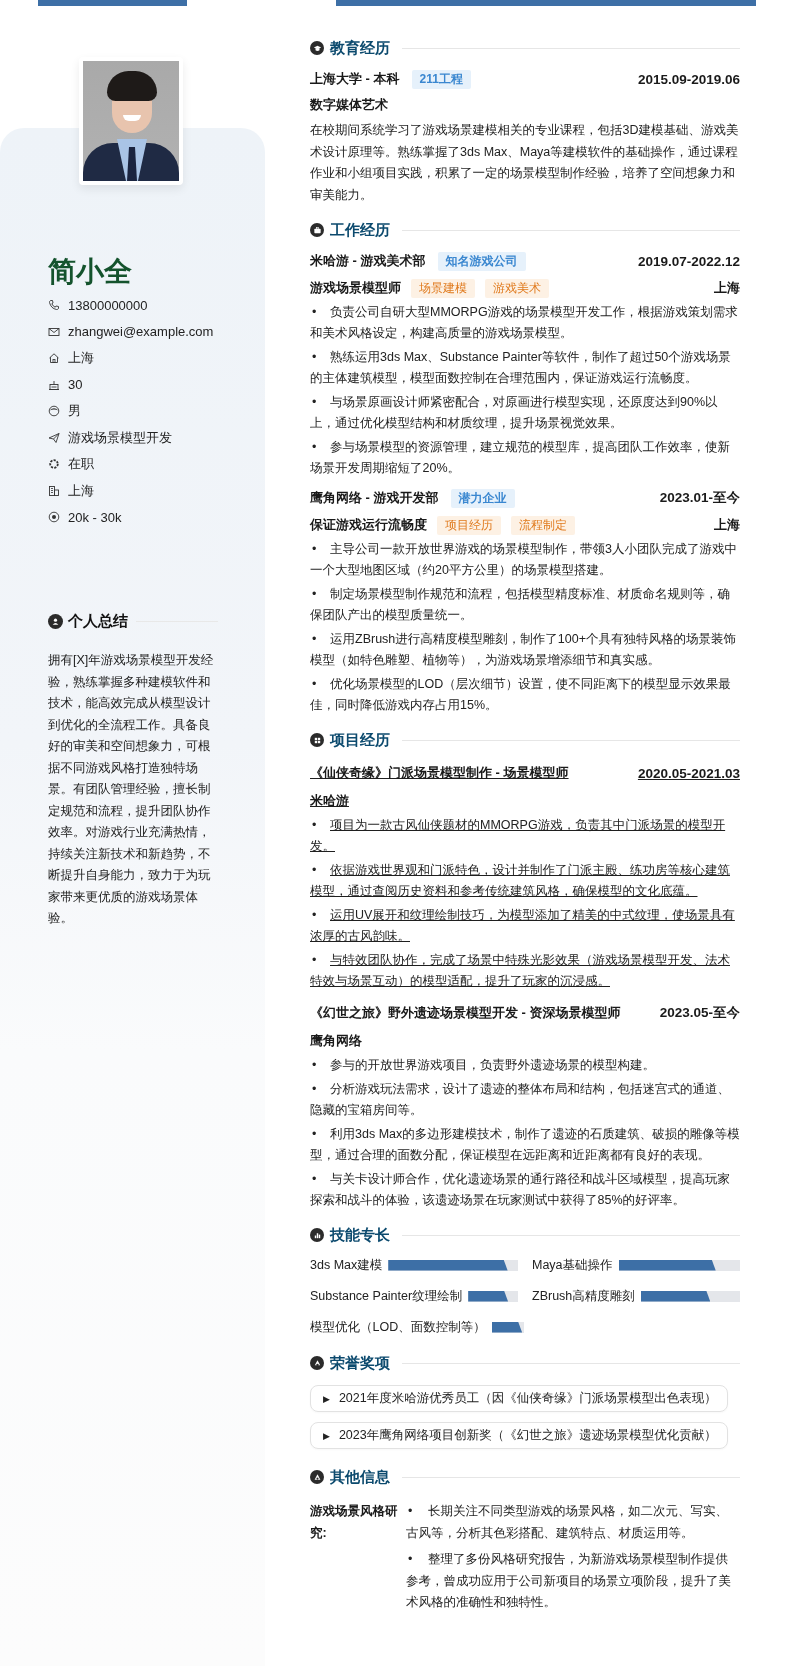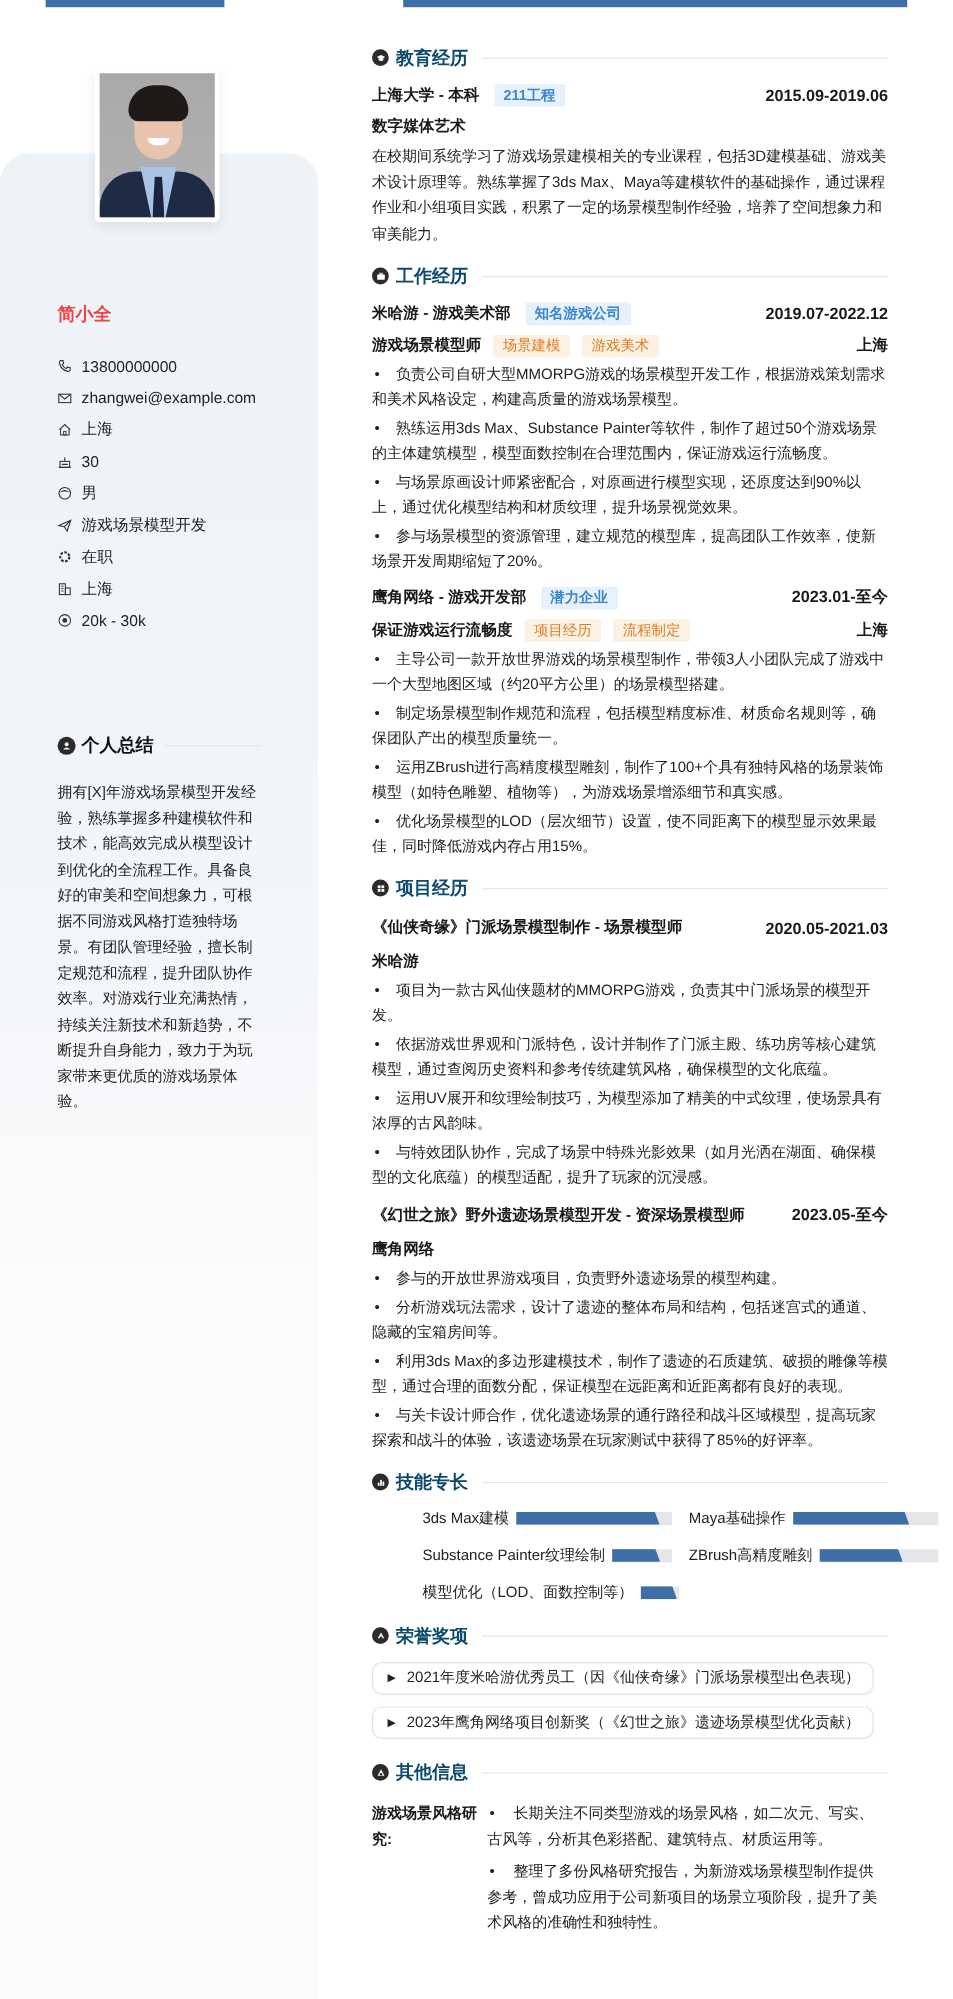--- a/index.html
+++ b/index.html
@@ -24,21 +24,21 @@
     width: 96px; height: 120px; position: relative; overflow: hidden;
     background: linear-gradient(180deg, #a9a9a9 0%, #b2b2b2 100%);
   }
   .photo .hair { position: absolute; left: 24px; top: 10px; width: 50px; height: 30px; background: #1e1a18; border-radius: 25px 25px 10px 10px; }
   .photo .face { position: absolute; left: 29px; top: 20px; width: 40px; height: 52px; background: #e8c4ae; border-radius: 18px 18px 20px 20px; }
   .photo .smile { position: absolute; left: 40px; top: 54px; width: 18px; height: 6px; background: #fff; border-radius: 0 0 9px 9px; }
   .photo .suit { position: absolute; left: 0; top: 82px; width: 96px; height: 40px; background: #1f2a44; border-radius: 30px 30px 0 0; }
   .photo .shirt { position: absolute; left: 34px; top: 78px; width: 30px; height: 42px; background: #a9c4e6; clip-path: polygon(0 0,100% 0,70% 100%,30% 100%); }
   .photo .tie { position: absolute; left: 44px; top: 86px; width: 10px; height: 34px; background: #1a2440; clip-path: polygon(20% 0,80% 0,100% 100%,0 100%); }
 
-  .name { position: absolute; left: 48px; top: 253px; font-size: 15px; font-weight: bold; color: #ef4444; }
+  .name { position: absolute; left: 48px; top: 253px; font-size: 28px; font-weight: bold; color: #14532d; }
   .info-list { position: absolute; left: 48px; top: 292px; list-style: none; }
   .info-list li { display: flex; align-items: center; height: 26.5px; font-size: 13px; color: #222; }
   .info-list .ico { width: 12px; height: 12px; margin-right: 8px; display: inline-flex; align-items: center; justify-content: center; font-size: 11px; color: #333; }
   .info-list svg { width: 12px; height: 12px; }
 
   .summary-head { position: absolute; left: 48px; top: 612px; width: 170px; display: flex; align-items: center; }
   .summary-head .title { font-size: 15px; font-weight: bold; color: #111; margin-left: 5px; }
   .summary-head .line { flex: 1; height: 1px; background: #e8e8e8; margin-left: 8px; }
   .summary-text { position: absolute; left: 48px; top: 650px; width: 168px; font-size: 12.5px; line-height: 21.5px; color: #222; }
 
@@ -56,21 +56,21 @@
   .b { font-size: 13px; font-weight: bold; color: #1a1a1a; }
   .date { font-size: 13.5px; font-weight: bold; color: #1a1a1a; }
   .tag-blue { font-size: 12px; color: #3a87d0; background: #e6f1fb; padding: 1px 8px; margin-left: 12px; border-radius: 2px; font-weight: bold; }
   .tag-orange { font-size: 12px; color: #e07b1f; background: #fdf1e4; padding: 1px 8px; margin-left: 10px; border-radius: 2px; }
 
   .para { font-size: 12.5px; line-height: 21.5px; color: #222; margin-top: 4px; }
   .bullets { list-style: none; margin-top: 3px; }
   .bullets li { font-size: 12.5px; line-height: 21px; color: #222; margin-bottom: 3px; }
   .bullets li::before { content: "•"; display: inline-block; width: 18px; padding-left: 2px; color: #222; }
 
-  .skills { display: grid; grid-template-columns: 208px 208px; column-gap: 14px; row-gap: 11px; margin-top: 2px; margin-left: 42px; }
+  .skills { display: grid; grid-template-columns: 208px 208px; column-gap: 14px; row-gap: 11px; margin-top: 2px; }
   .skill { display: flex; align-items: center; height: 20px; font-size: 12.5px; color: #222; }
   .skill .label { white-space: nowrap; margin-right: 6px; }
   .skill .bar { flex: 1; height: 11px; background: #e4e6ea; position: relative; }
   .skill .fill { position: absolute; left: 0; top: 0; height: 11px; background: #3d6fa6; clip-path: polygon(0 0, calc(100% - 4px) 0, 100% 100%, 0 100%); }
 
   .award { display: inline-flex; align-items: center; height: 27px; border: 1px solid #e2e2e2; border-radius: 8px; padding: 0 10px 0 12px; font-size: 12.5px; color: #222; margin-bottom: 10px; box-shadow: 0 1px 2px rgba(0,0,0,0.03); }
   .award .tri { font-size: 9px; margin-right: 9px; color: #222; }
 
   .other-row { display: flex; }
   .other-label { width: 96px; font-size: 12.5px; font-weight: bold; color: #1a1a1a; line-height: 21.5px; flex-shrink: 0; }
@@ -289,33 +289,33 @@
             <rect x="2" y="2" width="2.6" height="2.6" fill="#fff"></rect>
             <rect x="5.4" y="2" width="2.6" height="2.6" fill="#fff"></rect>
             <rect x="2" y="5.4" width="2.6" height="2.6" fill="#fff"></rect>
             <rect x="5.4" y="5.4" width="2.6" height="2.6" fill="#fff"></rect>
           </svg>
         </span>
       <span class="title">项目经历</span>
       <span class="line"></span>
     </div>
 
-    <div style="margin-top:12px;">
+    <div style="margin-top:12px;text-decoration:underline;">
       <div class="row">
         <span class="b">《仙侠奇缘》门派场景模型制作 - 场景模型师</span>
         <span class="date">2020.05-2021.03</span>
       </div>
       <div class="row" style="margin-top:6px;">
           <span class="b">米哈游</span>
         </div>
       <ul class="bullets">
         <li>项目为一款古风仙侠题材的MMORPG游戏，负责其中门派场景的模型开发。</li>
         <li>依据游戏世界观和门派特色，设计并制作了门派主殿、练功房等核心建筑模型，通过查阅历史资料和参考传统建筑风格，确保模型的文化底蕴。</li>
         <li>运用UV展开和纹理绘制技巧，为模型添加了精美的中式纹理，使场景具有浓厚的古风韵味。</li>
-        <li>与特效团队协作，完成了场景中特殊光影效果（如月光洒在湖面、确保模型的文化底蕴）的模型适配，提升了玩家的沉浸感。</li>
+        <li>与特效团队协作，完成了场景中特殊光影效果（游戏场景模型开发、法术特效与场景互动）的模型适配，提升了玩家的沉浸感。</li>
       </ul>
     </div>
 
     <div style="margin-top:10px;">
       <div class="row">
         <span class="b">《幻世之旅》野外遗迹场景模型开发 - 资深场景模型师</span>
         <span class="date">2023.05-至今</span>
       </div>
       <div class="row" style="margin-top:6px;">
           <span class="b">鹰角网络</span>

